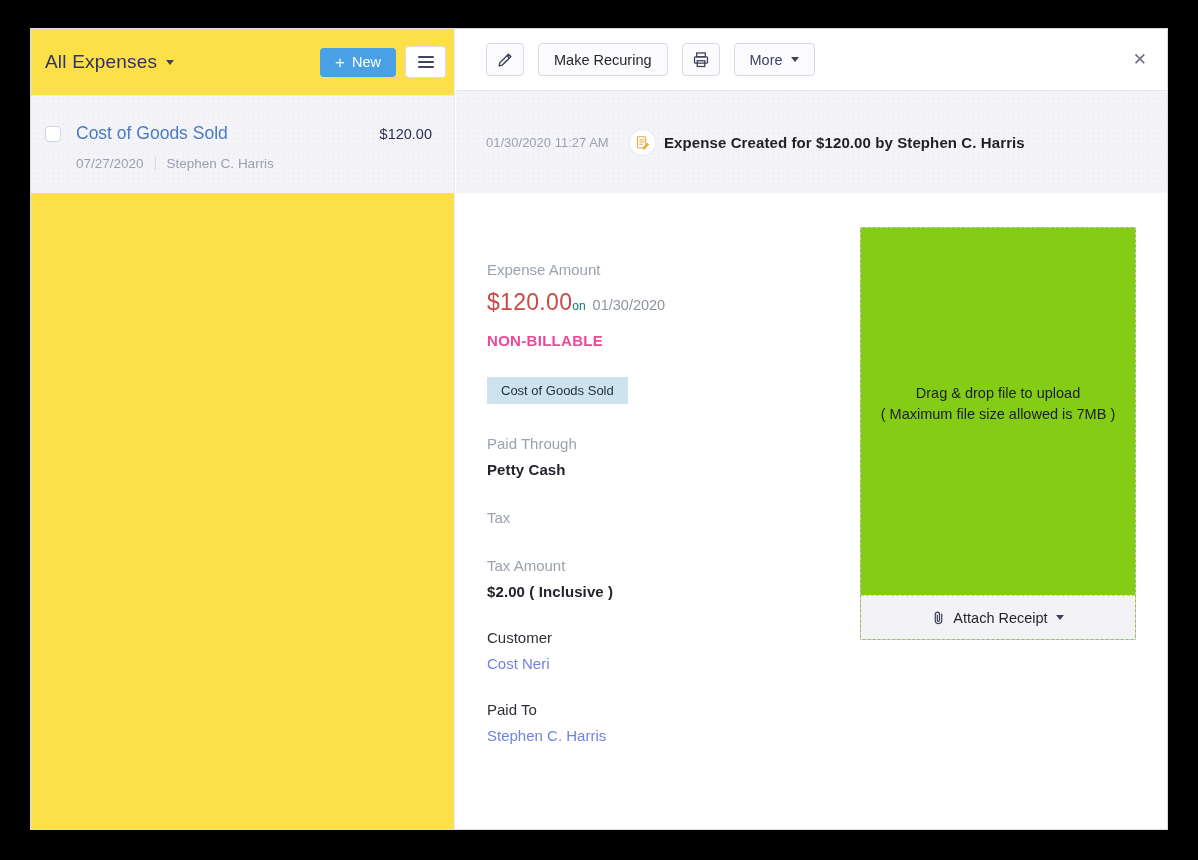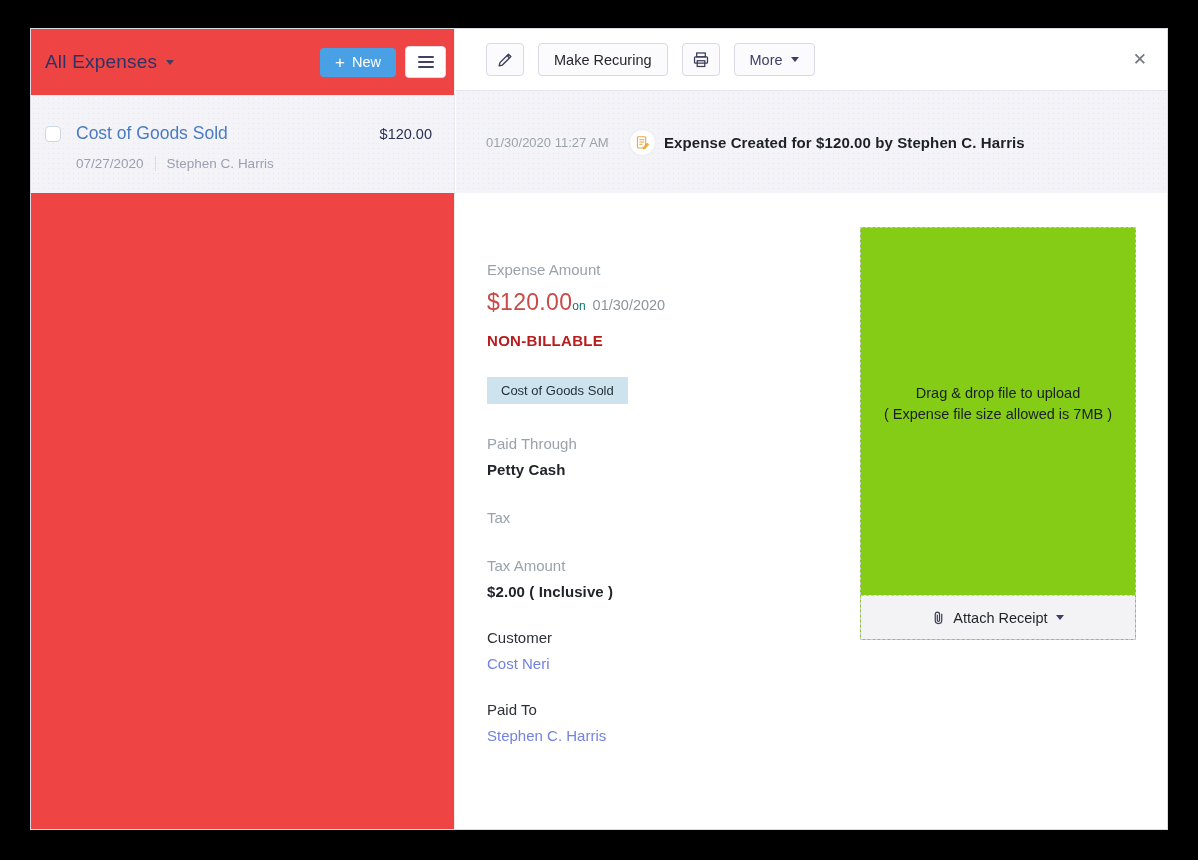--- a/index.html
+++ b/index.html
@@ -1,21 +1,21 @@
 <!DOCTYPE html>
 <html><head>
 <meta charset="utf-8">
 <style>
   * { margin:0; padding:0; box-sizing:border-box; }
   html,body { width:1198px; height:860px; }
   body { background:#000; font-family:"Liberation Sans","DejaVu Sans",sans-serif; position:relative; }
   .window { position:absolute; left:30px; top:28px; width:1138px; height:802px; background:#fff; border:1px solid #d9dae2; }
 
   
-  .left-panel { position:absolute; left:0; top:0; width:424px; height:100%; border-right:1px solid #e9eaf2; background:#ef4444; }
+  .left-panel { position:absolute; left:0; top:0; width:424px; height:100%; border-right:1px solid #e9eaf2; background:#fde047; }
   .left-header { height:67px; display:flex; align-items:center; justify-content:space-between; padding:0 8px 0 14px; border-bottom:1px solid #e7e8f0; }
   .list-title-wrap { display:flex; align-items:center; gap:9px; cursor:pointer; }
   .list-title { font-size:19px; color:#2e3365; font-weight:500; letter-spacing:.2px; }
   .caret { width:0; height:0; border-left:4.5px solid transparent; border-right:4.5px solid transparent; border-top:5.5px solid #3c3f63; display:inline-block; }
   .header-actions { display:flex; align-items:center; gap:9px; }
   .new-btn { display:flex; align-items:center; gap:7px; background:#4aa0e4; color:#fff; border:none; border-radius:4px; height:29px; padding:0 15px; font-size:14.5px; font-family:inherit; cursor:pointer; }
   .new-btn .plus { font-size:17px; font-weight:400; line-height:1; }
   .menu-btn { width:41px; height:32px; background:#fff; border:1px solid #dcdde7; border-radius:4px; display:flex; align-items:center; justify-content:center; cursor:pointer; }
   .hamburger { display:flex; flex-direction:column; gap:2.5px; }
   .hamburger i { width:16px; height:2.5px; background:#3f4262; border-radius:1px; }
@@ -43,21 +43,21 @@
   .hist-icon { width:27px; height:27px; border-radius:50%; background:#fff; border:1px solid #ececf2; box-shadow:0 0 0 1px rgba(0,0,0,.01); display:flex; align-items:center; justify-content:center; flex:none; }
   .hist-text { font-size:15px; font-weight:700; color:#1d2024; margin-left:8px; letter-spacing:.1px; }
 
   .detail-col { position:absolute; left:31px; top:198px; width:370px; }
   .detail-col { padding-top:34px; }
   .lbl { font-size:15px; color:#9aa2ab; }
   .amount-row { margin-top:11px; display:flex; align-items:baseline; }
   .amount-big { font-size:23px; color:#c94a47; letter-spacing:.3px; }
   .on-word { font-size:12px; color:#0f766e; }
   .on-date { font-size:14.5px; color:#8d959d; margin-left:7px; }
-  .nonbillable { margin-top:16px; font-size:15px; font-weight:700; color:#b91c1c; letter-spacing:.3px; }
+  .nonbillable { margin-top:16px; font-size:15px; font-weight:700; color:#ec4899; letter-spacing:.3px; }
   .tag-row { margin-top:28px; }
   .cat-tag { display:inline-block; background:#cde4ef; color:#253139; font-size:13px; font-weight:500; padding:6px 14px; }
   .sec-lbl { margin-top:31px; font-size:15px; color:#9aa2ab; }
   .sec-val { margin-top:9px; font-size:15px; font-weight:700; color:#21242a; letter-spacing:.1px; }
   .plain-lbl { margin-top:29px; font-size:15px; color:#2d3036; }
   .link-val { margin-top:9px; font-size:15px; font-weight:500; color:#7282de; cursor:pointer; }
 
   .upload-box { position:absolute; left:404px; top:198px; width:276px; height:413px; border:1px dashed #c8c9d2; background:#84cc16; }
   .upload-text { position:absolute; left:0; right:0; top:155px; text-align:center; font-size:14.5px; color:#1c1f24; line-height:21px; }
   .upload-footer { position:absolute; left:0; right:0; bottom:0; height:44px; background:#f3f3f6; border-top:1px dashed #c8c9d2; display:flex; align-items:center; justify-content:center; gap:8px; font-size:14.5px; font-weight:500; color:#1e2126; cursor:pointer; }
@@ -165,21 +165,21 @@
       <div class="plain-lbl">Customer</div>
       <div class="link-val">Cost Neri</div>
 
       <div class="plain-lbl">Paid To</div>
       <div class="link-val">Stephen C. Harris</div>
     </div>
 
     <div class="upload-box">
       <div class="upload-text">
         <div>Drag &amp; drop file to upload</div>
-        <div>( Expense file size allowed is 7MB )</div>
+        <div>( Maximum file size allowed is 7MB )</div>
       </div>
       <div class="upload-footer">
         <svg width="13" height="15" viewBox="0 0 14 16" fill="none" stroke="#3a3d58" stroke-width="1.3">
             <path d="M10.5 4v7a3.5 3.5 0 0 1-7 0V4.5a2.3 2.3 0 0 1 4.6 0V11a1.2 1.2 0 0 1-2.4 0V5"></path>
           </svg>
         <span>Attach Receipt</span>
         <span class="caret"></span>
       </div>
     </div>
   </div>

